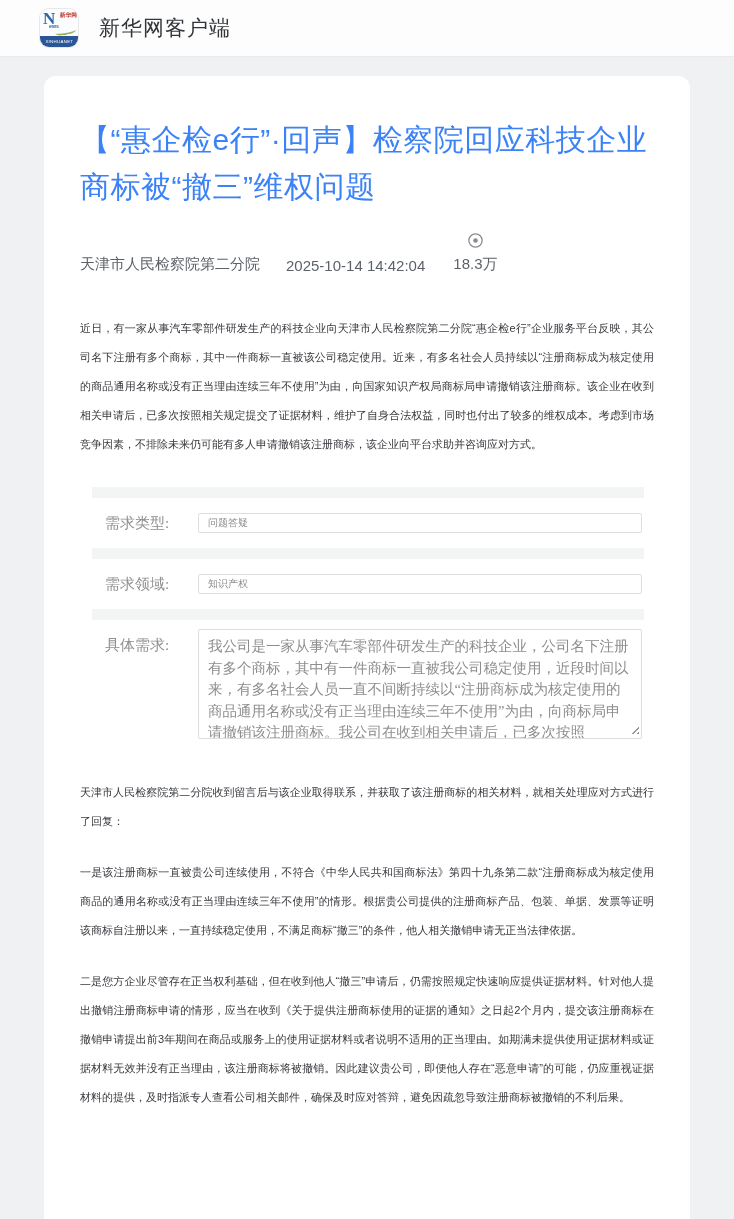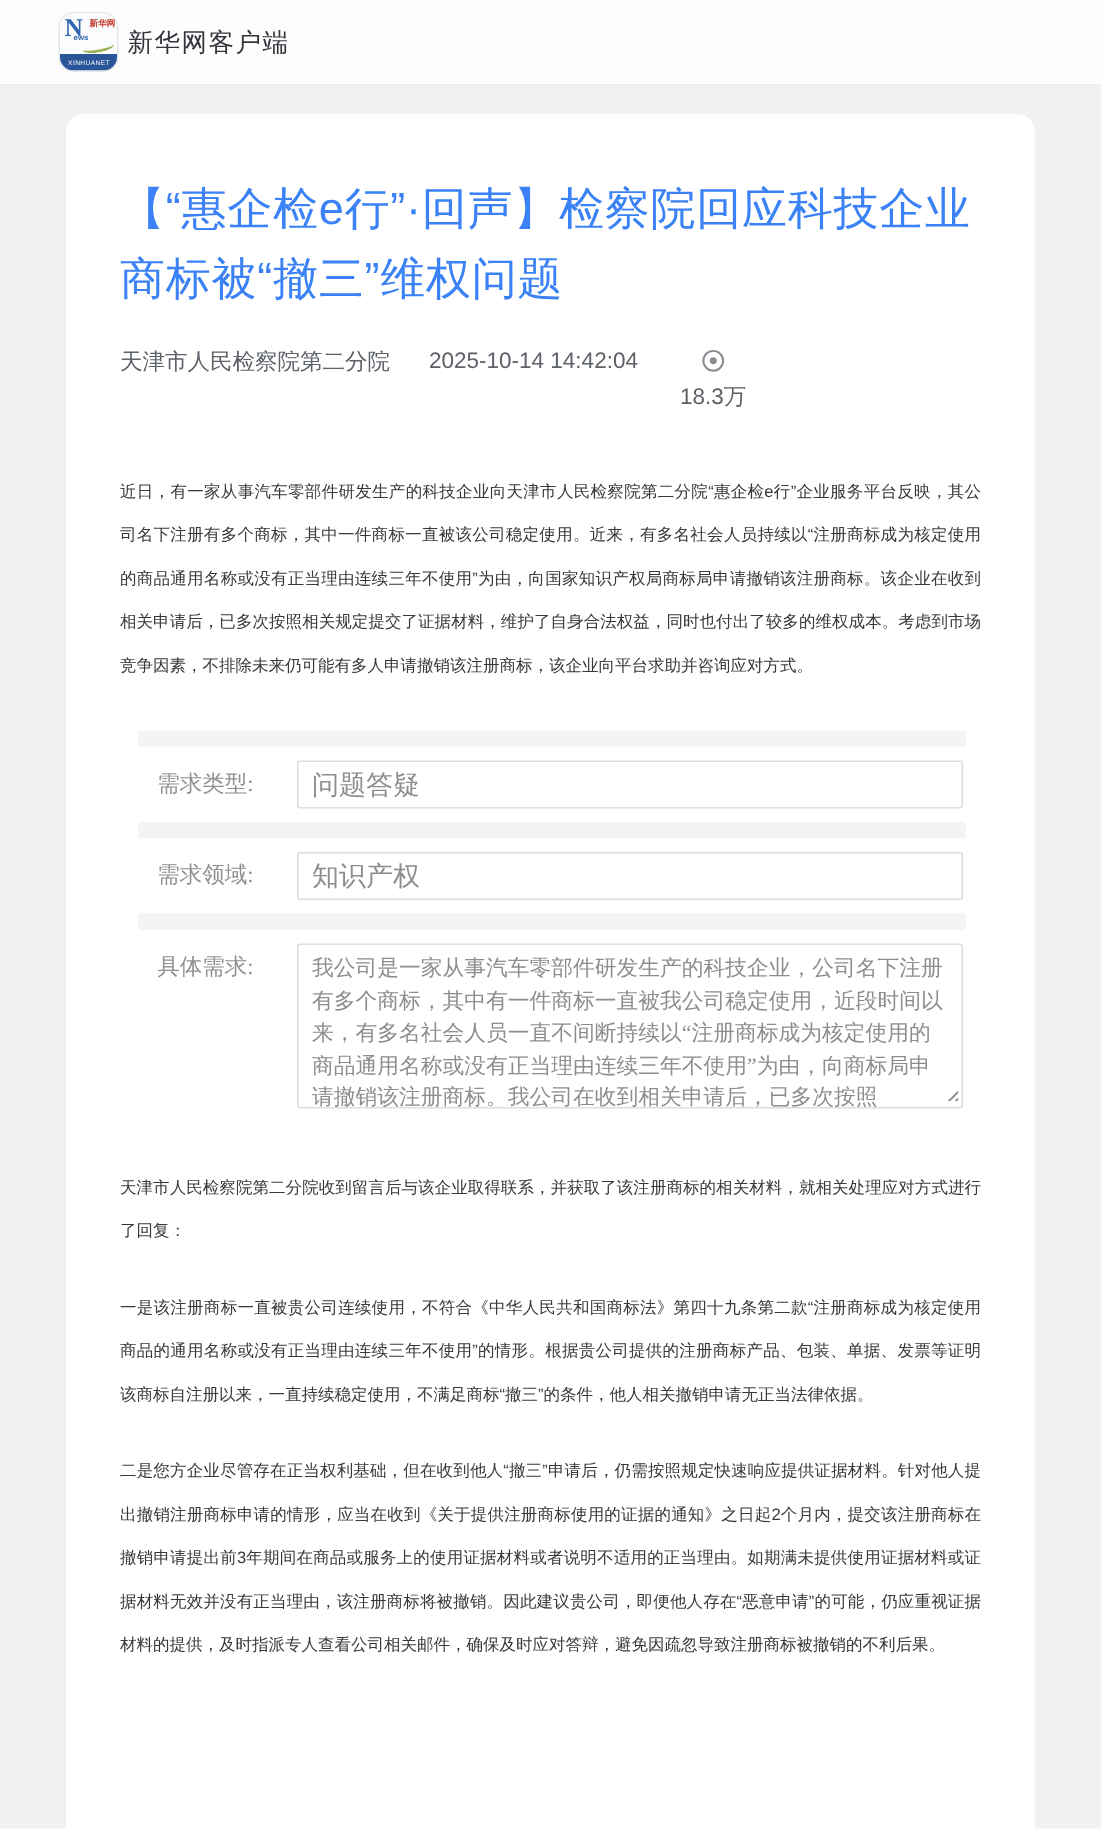--- a/index.html
+++ b/index.html
@@ -43,35 +43,35 @@
     transform:rotate(-10deg);
   }
   .logo-band {
     height:11px; background:#2a5598; color:#fff;
     display:flex; align-items:center; justify-content:center;
   }
   .logo-band span {
     font-size:8px; line-height:8px; letter-spacing:0.5px;
     transform:scale(0.55); white-space:nowrap;
   }
-  .app-name { margin-left:7px; font-size:17px; color:#32363b; letter-spacing:1px; }
+  .app-name { margin-left:21px; font-size:21px; color:#32363b; letter-spacing:1px; }
 
   
   .card {
     width:646px; margin:19px auto 0;
     min-height:1143px;
     background:#ffffff; border-radius:12px 12px 0 0;
     padding:36px 36px 40px;
   }
   .title {
     margin:4px 0 0; font-size:30px; line-height:47px;
     color:#3b82f6; font-weight:400; letter-spacing:0.5px;
   }
   .byline {
-    margin-top:22px; display:flex; align-items:flex-start;
+    margin-top:22px; display:flex; align-items:flex-end;
     font-size:15px; color:#5d6269;
   }
   .byline .date { margin-left:26px; }
   .views { margin-left:28px; display:flex; align-items:center; gap:6px;flex-direction:column; }
   .views svg { display:block; }
 
   .body-text { margin-top:40px; }
   .body-text p {
     font-size:11px; line-height:29px; color:#36383c;
     margin:0 0 22px; text-align:justify;
@@ -85,22 +85,22 @@
   }
   .form-gap { height:11px; background:#f3f4f4; }
   .form-row { background:#fff; display:flex; align-items:center; padding:9px 2px 9px 0; }
   .form-row.align-top { align-items:flex-start; }
   .form-label {
     width:106px; flex-shrink:0; text-align:center; padding-right:16px;
     color:#8e8f90; font-size:15px; line-height:32px;
   }
   .form-row.align-top .form-label { line-height:22px; padding-top:5px; }
   .form-input {
-    flex:1; height:32px; border:1px solid #dedede; border-radius:2px;
-    background:#fff; font-family:inherit; font-size:18px; color:#8c8d8e;
+    flex:1; height:20px; border:1px solid #dedede; border-radius:2px;
+    background:#fff; font-family:inherit; font-size:10px; color:#8c8d8e;
     padding:0 9px; outline:none;
   }
   .textarea-wrap { flex:1; position:relative; }
   .form-textarea {
     width:100%; height:110px; display:block;
     border:1px solid #dedede; border-radius:2px; background:#fff;
     font-family:inherit; font-size:14.5px; line-height:21.5px; color:#8c8d8e;
     padding:6px 9px 4px; resize:none; outline:none; overflow:hidden;
   }
   .resize-handle {

